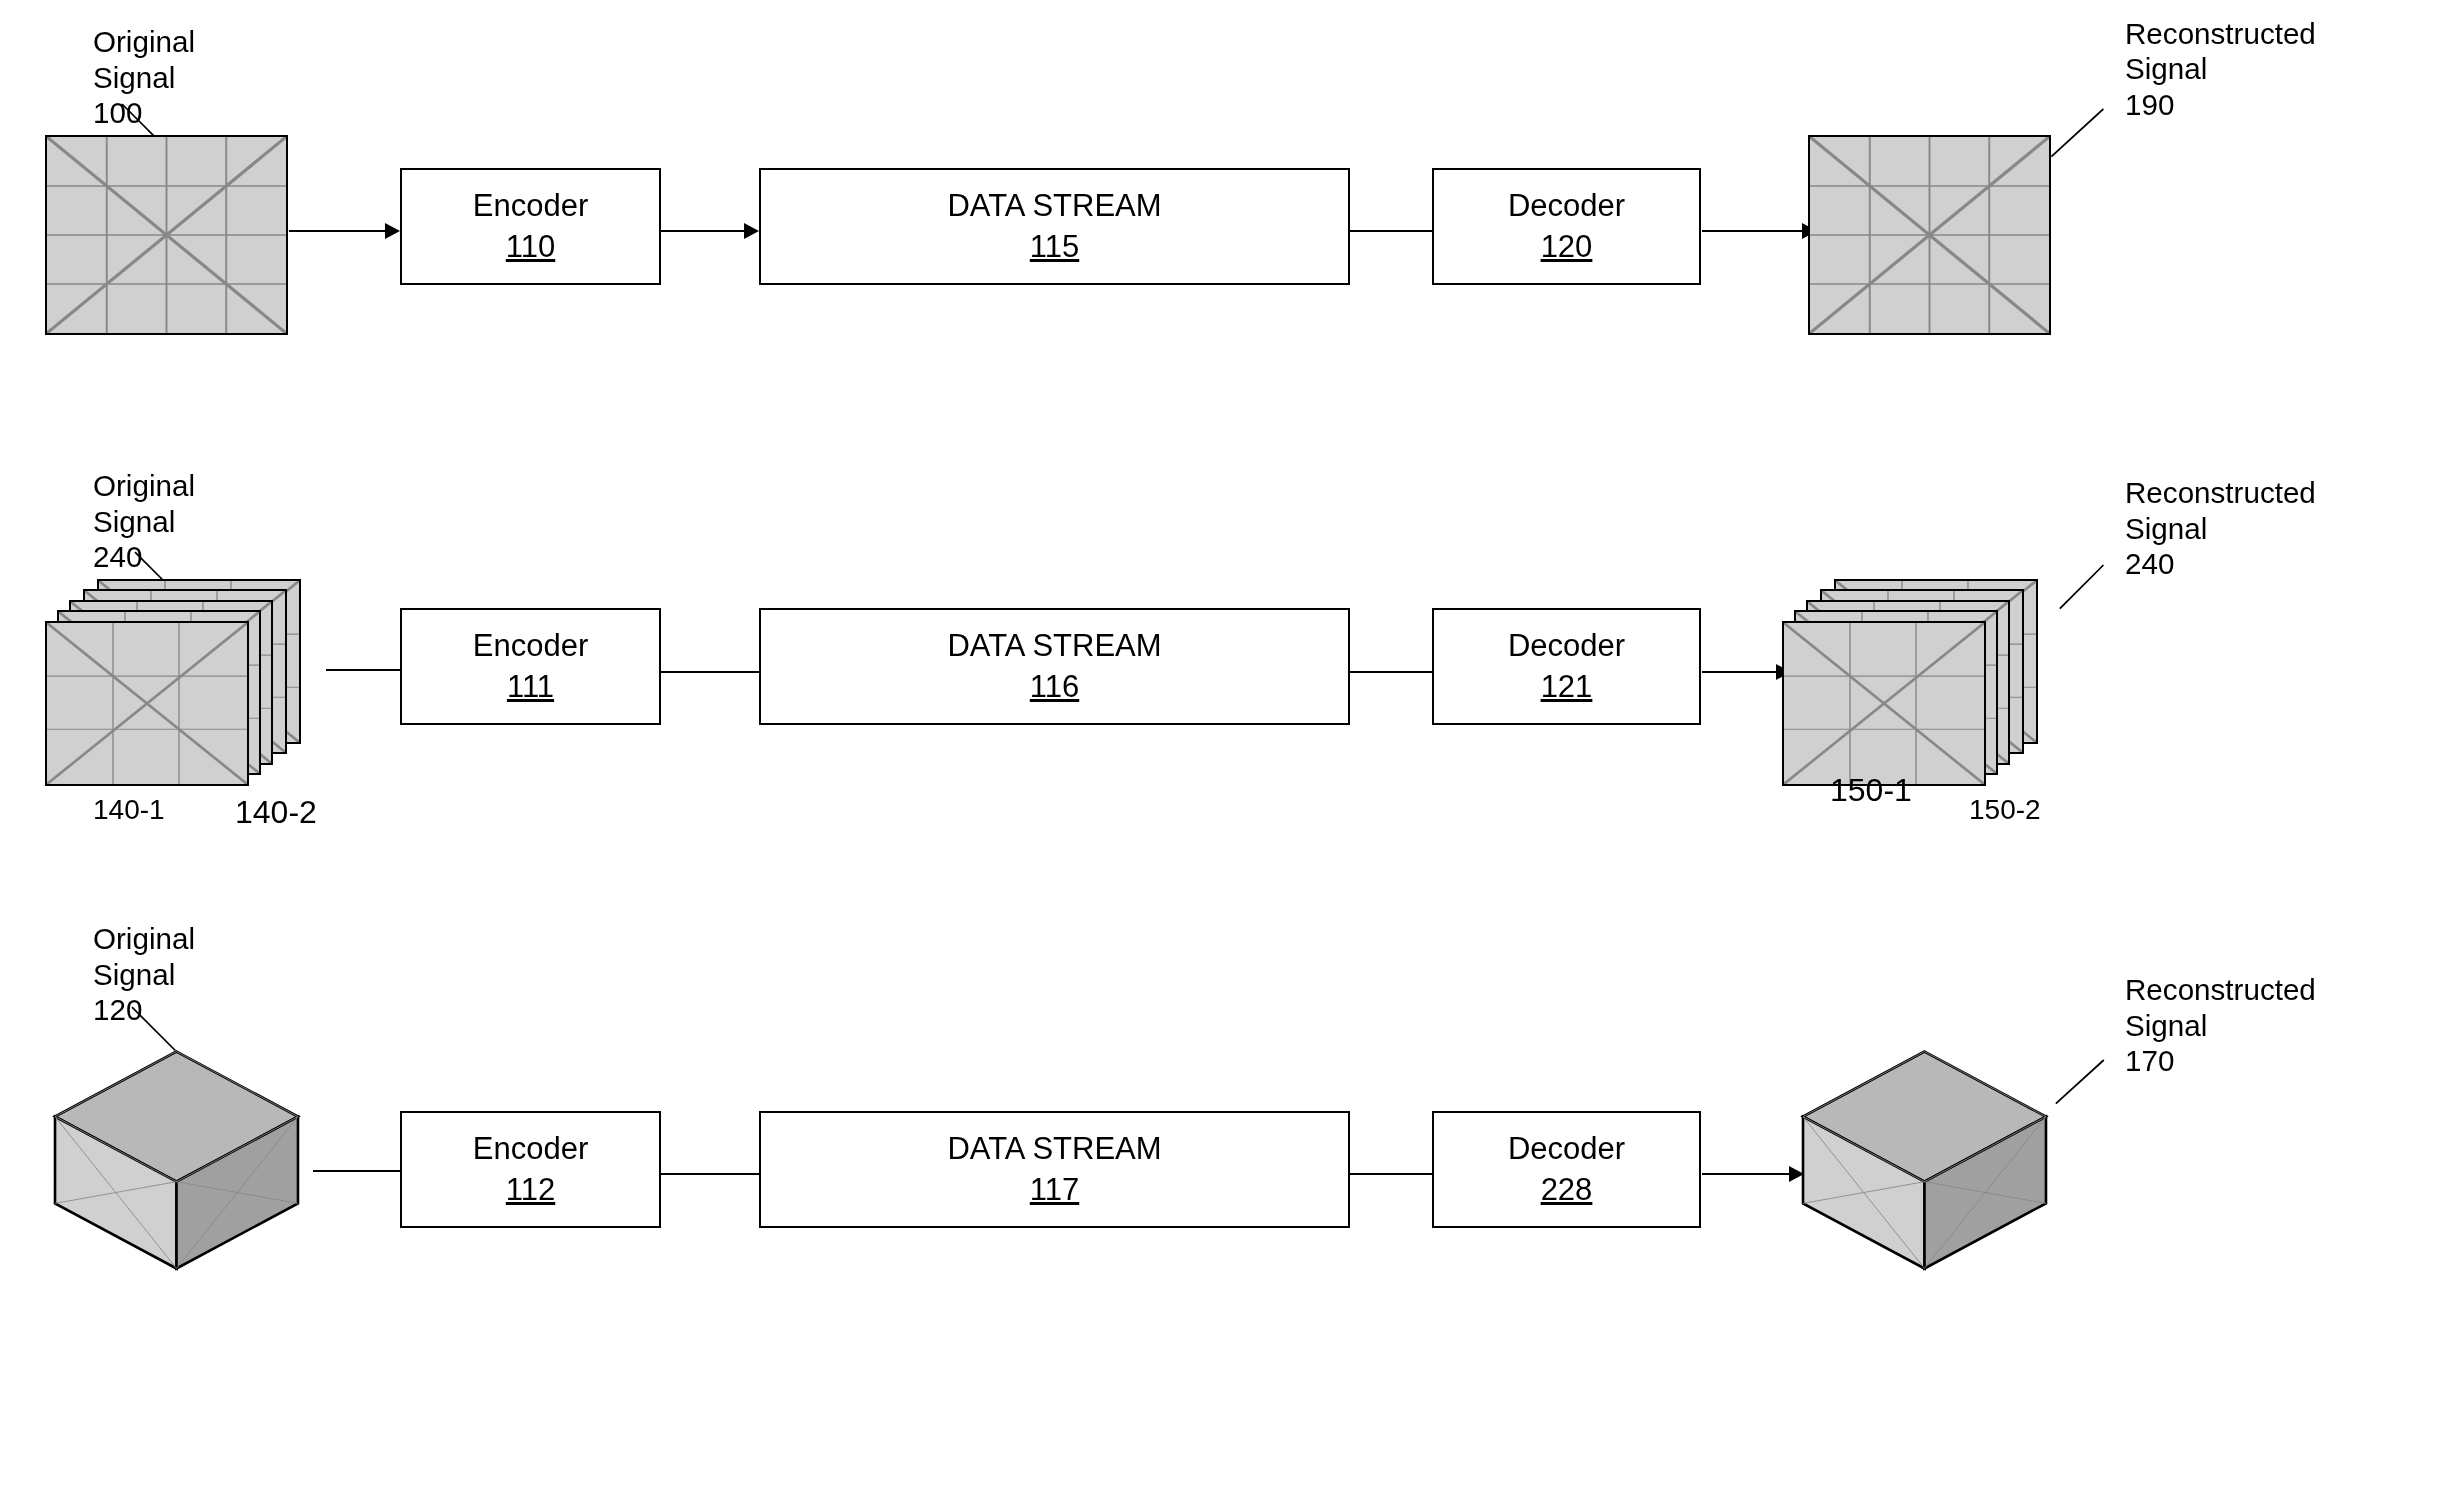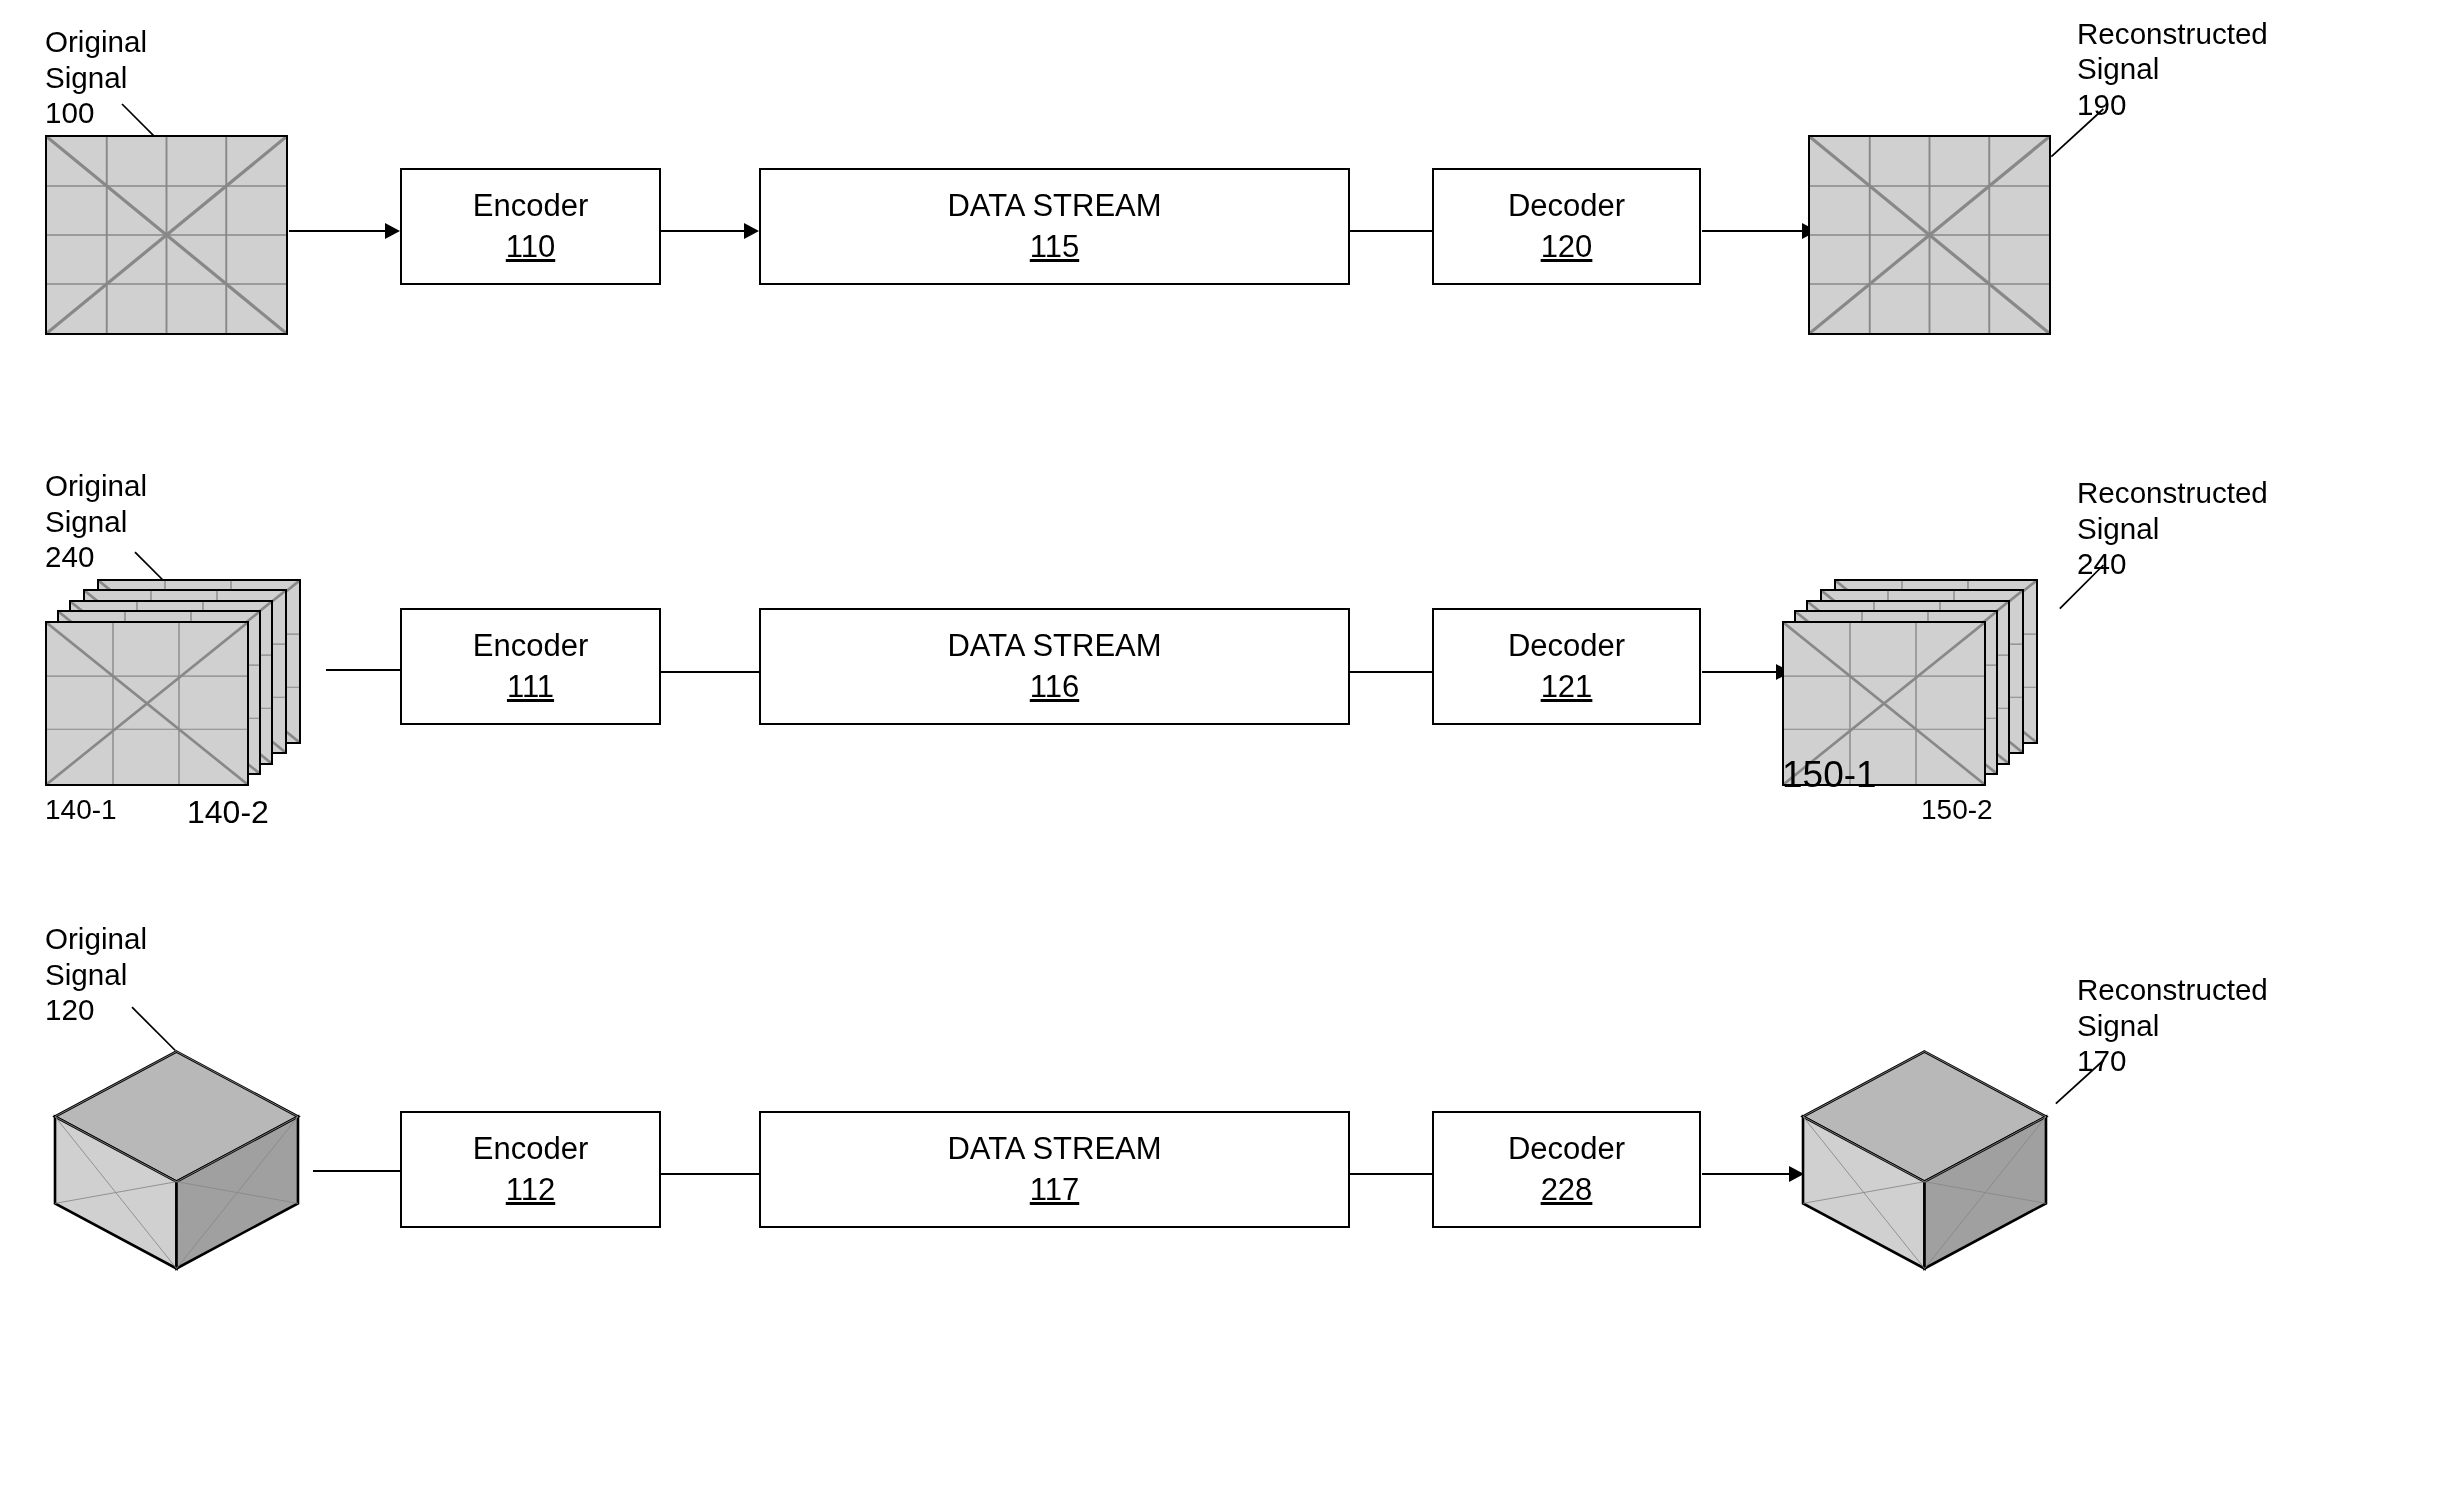--- a/index.html
+++ b/index.html
@@ -19,20 +19,21 @@
       height: 1496px;
     }
 
     
     .label {
       position: absolute;
       font-size: 29.6px;
       line-height: 1.2;
       text-align: left;
       color: #000;
+      margin-left: 48px;
     }
 
     
     .box {
       border: 2.6px solid #000;
       background: #fff;
       display: flex;
       flex-direction: column;
       align-items: center;
       justify-content: center;
@@ -338,21 +339,21 @@
         <line x1="0" y1="0" x2="100" y2="100" stroke="#888" stroke-width="1.5"></line>
         <line x1="100" y1="0" x2="0" y2="100" stroke="#888" stroke-width="1.5"></line>
         <line x1="0" y1="33" x2="100" y2="33" stroke="#888" stroke-width="0.7"></line>
         <line x1="0" y1="66" x2="100" y2="66" stroke="#888" stroke-width="0.7"></line>
         <line x1="33" y1="0" x2="33" y2="100" stroke="#888" stroke-width="0.7"></line>
         <line x1="66" y1="0" x2="66" y2="100" stroke="#888" stroke-width="0.7"></line>
       </svg>
     </div>
   </div>
 
-  <div class="label" style="left:1782px; top:753px; font-size:37px;">
+  <div class="label" style="left:1782px; top:771px; font-size:32px;">
     <span>150-1</span>
   </div>
   <div class="label" style="left:1921px; top:793px; font-size:28px;">
     <span>150-2</span>
   </div>
 
   <div class="label" style="left:2077px; top:475px;">
     <span>Reconstructed</span><br>
     <span>Signal</span><br>
     <span>240</span>

